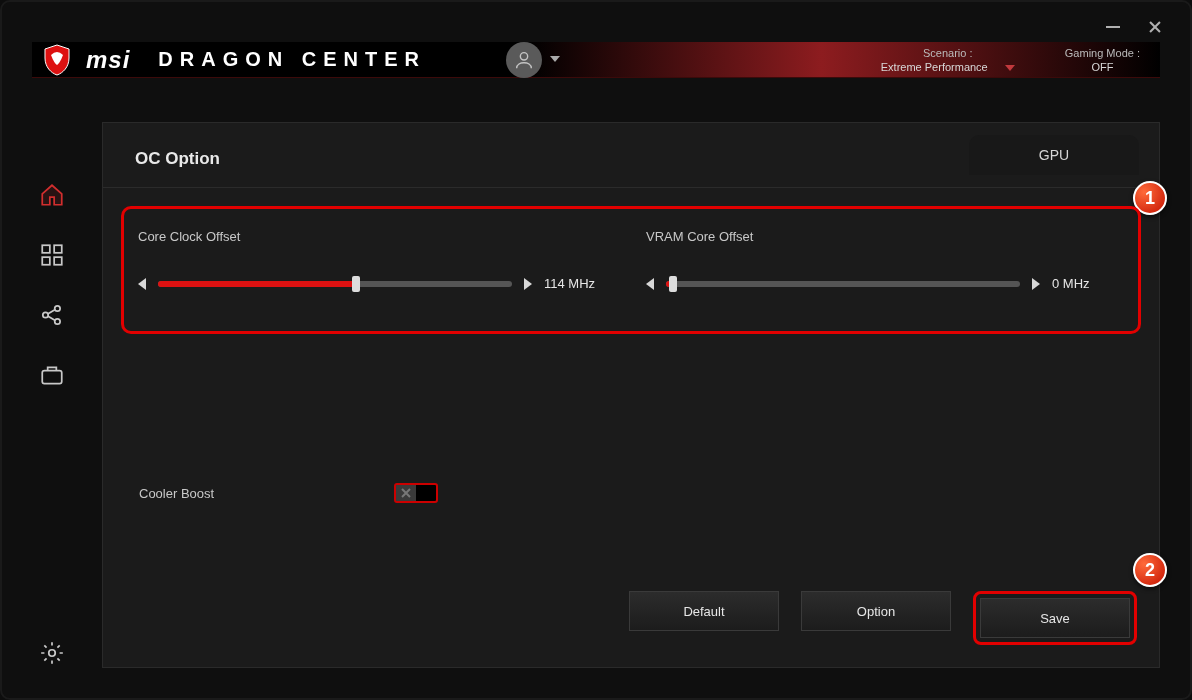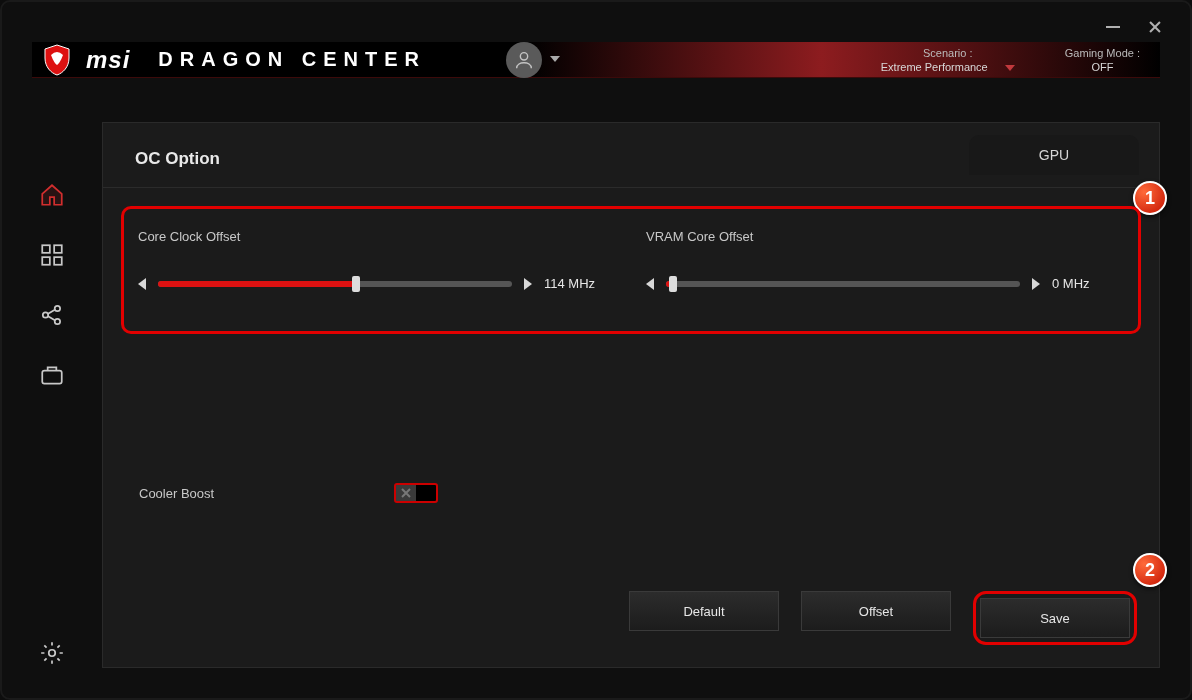--- a/index.html
+++ b/index.html
@@ -74,21 +74,21 @@
   .slider-val { width:72px; text-align:left; font-size:13px; color:#e6e6e6; }
 
   .cooler-row { position:absolute; left:36px; top:360px; display:flex; align-items:center; gap:180px; }
   .cooler-label { font-size:13px; color:#c8c8c8; }
   .toggle { width:44px; height:20px; border:2px solid #cc0000; border-radius:3px; position:relative; background:#000; cursor:pointer; }
   .toggle .off-half { position:absolute; left:0; top:0; width:50%; height:100%; background:#3a3a3a; display:flex; align-items:center; justify-content:center; }
   .toggle .off-half svg { width:10px; height:10px; stroke:#777; stroke-width:2; }
 
   .btn-row { position:absolute; right:22px; bottom:22px; display:flex; gap:22px; }
   .btn { width:150px; height:40px; background:linear-gradient(#2c2c2c,#1c1c1c); border:1px solid #3a3a3a; color:#e6e6e6; font-size:13px; display:flex; align-items:center; justify-content:center; cursor:pointer; }
-  .save-wrap { border:3px solid #e20000; border-radius:13px; padding:4px; }
+  .save-wrap { border:3px solid #e20000; border-radius:8px; padding:4px; }
 
   
   .annot {
     position:absolute; width:34px; height:34px; border-radius:50%;
     background:radial-gradient(circle at 30% 30%, #ff6a3a, #c51200);
     color:#fff; font-weight:700; font-size:18px; display:flex; align-items:center; justify-content:center;
     border:2px solid #fff; box-shadow:0 2px 4px rgba(0,0,0,.6);
   }
   .annot1 { top:58px; right:-8px; }
   .annot2 { bottom:80px; right:-8px; }
@@ -216,21 +216,21 @@
         <div class="off-half">
           <svg viewBox="0 0 10 10">
               <path d="M1 1 L9 9 M9 1 L1 9"></path>
             </svg>
         </div>
       </div>
     </div>
 
     <div class="btn-row">
       <div class="btn">Default</div>
-      <div class="btn">Offset</div>
+      <div class="btn">Option</div>
       <div class="save-wrap">
         <div class="btn">Save</div>
       </div>
     </div>
 
     <div class="annot annot2">2</div>
   </div>
 
 </div>
 

